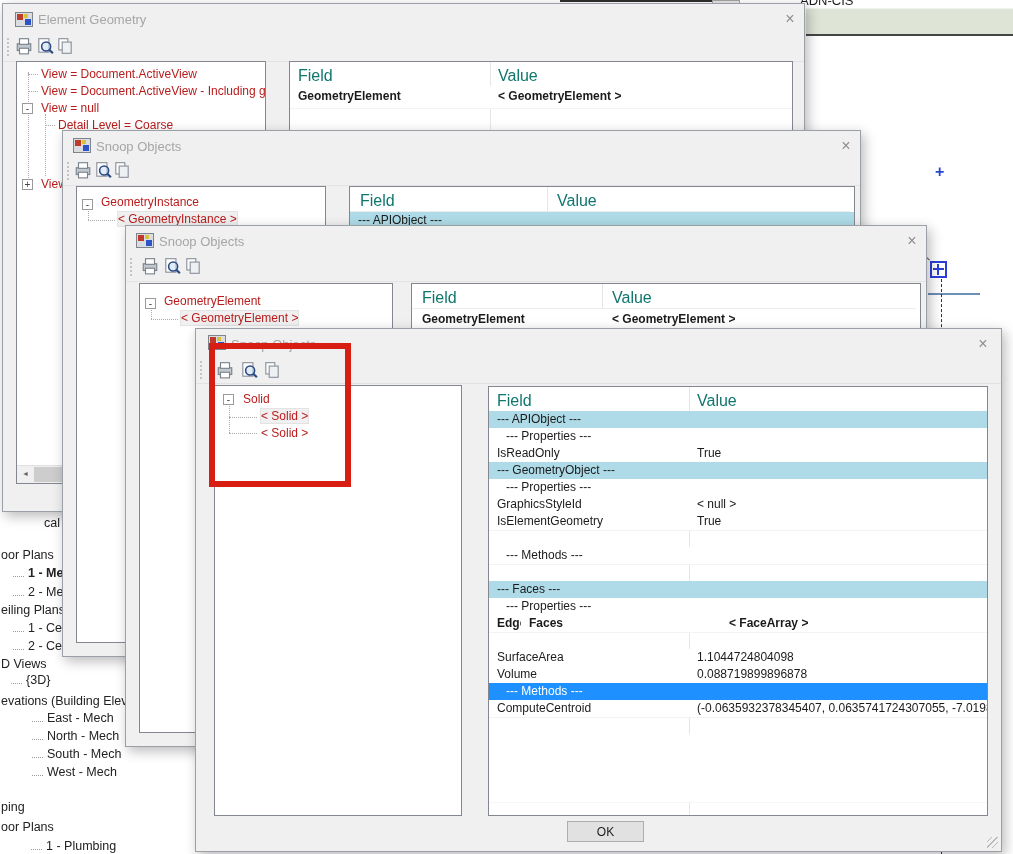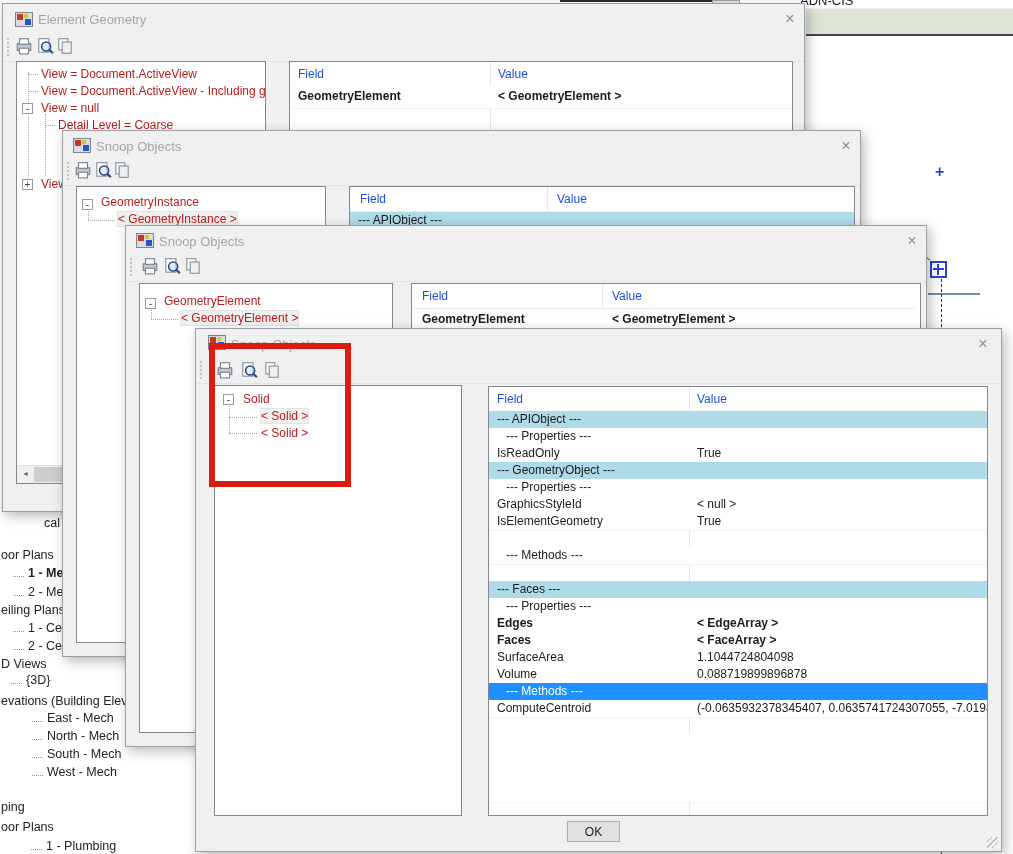--- a/index.html
+++ b/index.html
@@ -13,21 +13,21 @@
   .ficon .sqy{position:absolute;left:8px;top:1px;width:4px;height:4px;background:#d9c13c;}
   .ficon .sqb{position:absolute;right:1px;bottom:1px;width:6px;height:6px;background:#2d53c9;}
   .wt{position:absolute;left:35px;top:8px;font-size:13px;color:#a6a6a6;white-space:nowrap;}
   .wx{position:absolute;top:5px;width:20px;height:20px;text-align:center;font-size:16px;line-height:20px;color:#8f8f8f;cursor:default;}
   .tbar{position:absolute;left:0;right:0;height:27px;border-bottom:1px solid #e3e3e3;}
   .tgrip{position:absolute;left:4px;top:4px;height:18px;width:0;border-left:2px dotted #c3c3c3;}
   .tbtn{position:absolute;width:20px;height:20px;}
 
   
   .panel{position:absolute;background:#fff;border:1px solid #828790;overflow:hidden;}
-  .gh{position:absolute;left:0;top:0;right:4px;height:24px;background:#fff;border-bottom:1px solid #ececec;font-size:12px;color:#1d4ed8;}
+  .gh{position:absolute;left:0;top:0;right:4px;height:24px;background:#fff;border-bottom:1px solid #ececec;font-size:16px;color:#0f766e;}
   .gh .h1{position:absolute;left:8px;top:5px;}
   .gh .h2{position:absolute;left:208px;top:5px;}
   .vsep{position:absolute;top:0;bottom:0;width:1px;background:#e6e6e6;}
   .row{position:absolute;left:0;right:0;height:17px;font-size:12px;color:#1b1b1b;border-bottom:1px solid #f3f3f3;background:#fff;}
   .row .rf{position:absolute;left:8px;top:1px;white-space:nowrap;}
   .row .rv{position:absolute;left:208px;top:1px;white-space:nowrap;}
   .row.sub .rf{left:17px;}
   .row.cyan{background:#aedbe7;border-bottom-color:#9ecbd8;}
   .row.sel{background:#1e90ff;border-bottom-color:#1e90ff;color:#fff;}
   .row.boldrow .rf,.row.boldrow .rv{font-weight:bold;}
@@ -38,21 +38,21 @@
   .tnode{position:absolute;font-size:12px;color:#b91c1c;white-space:nowrap;}
   .tnode.hl{background:#f0f0f0;outline:1px solid #e3e3e3;}
   .exp{position:absolute;width:11px;height:11px;background:#fff;border:1px solid #9a9a9a;font-size:10px;line-height:9px;text-align:center;color:#444;box-sizing:border-box;}
   .dv{position:absolute;width:0;border-left:1px dotted #aaa;}
   .dh{position:absolute;height:0;border-top:1px dotted #aaa;}
 
   
   .hsb{position:absolute;left:0;right:0;bottom:0;height:17px;background:#f0f0f0;border-top:1px solid #e0e0e0;}
   .hsb .ab{position:absolute;left:0;top:0;width:17px;height:16px;color:#606060;font-size:7px;line-height:16px;text-align:center;}
   .hsb .th{position:absolute;left:17px;top:1px;width:36px;height:15px;background:#cdcdcd;}
-  .okbtn{position:absolute;width:53px;height:21px;background:#e1e1e1;border:1px solid #adadad;font-size:12px;line-height:21px;text-align:center;color:#1b1b1b;box-sizing:border-box;}
+  .okbtn{position:absolute;width:77px;height:21px;background:#e1e1e1;border:1px solid #adadad;font-size:12px;line-height:21px;text-align:center;color:#1b1b1b;box-sizing:border-box;}
   .rgrip{position:absolute;width:11px;height:11px;background:repeating-linear-gradient(135deg,transparent 0 3px,#b9b9b9 3px 4px);}
 
   
   .sbitem{position:absolute;font-size:12.5px;color:#222;white-space:nowrap;}
   .stub{display:inline-block;width:11px;height:5px;border-bottom:1px dotted #9a9a9a;margin-right:4px;vertical-align:middle;}
   .greenbar{position:absolute;left:806px;top:8px;width:207px;height:25px;background:#dee4d6;border-top:1px solid #f1f3ec;}
   .darkline{position:absolute;left:806px;top:34px;width:207px;height:2px;background:#454545;}
   .topline{position:absolute;left:560px;top:0;width:152px;height:2px;background:#2e2e2e;}
   .topbox{position:absolute;left:712px;top:0;width:26px;height:6px;background:#e6e6e6;border:1px solid #a3a3a3;}
   .adn{position:absolute;left:800px;top:-7px;font-size:13px;color:#1c1c1c;}
@@ -357,21 +357,21 @@
       <div class="row cyan" style="top:194px;">
           <span class="rf">--- Faces ---</span>
         </div>
       <div class="row sub" style="top:211px;">
           <span class="rf">--- Properties ---</span>
         </div>
       <div class="row boldrow" style="top:228px;">
           <span class="rf">Edges</span>
           <span class="rv">&lt; EdgeArray &gt;</span>
         </div>
-      <div class="row boldrow" style="top:245px;">
+      <div class="row boldrow" style="top:228px;margin-left:32px;">
           <span class="rf">Faces</span>
           <span class="rv">&lt; FaceArray &gt;</span>
         </div>
       <div class="row" style="top:262px;">
           <span class="rf">SurfaceArea</span>
           <span class="rv">1.1044724804098</span>
         </div>
       <div class="row" style="top:279px;">
           <span class="rf">Volume</span>
           <span class="rv">0.088719899896878</span>

